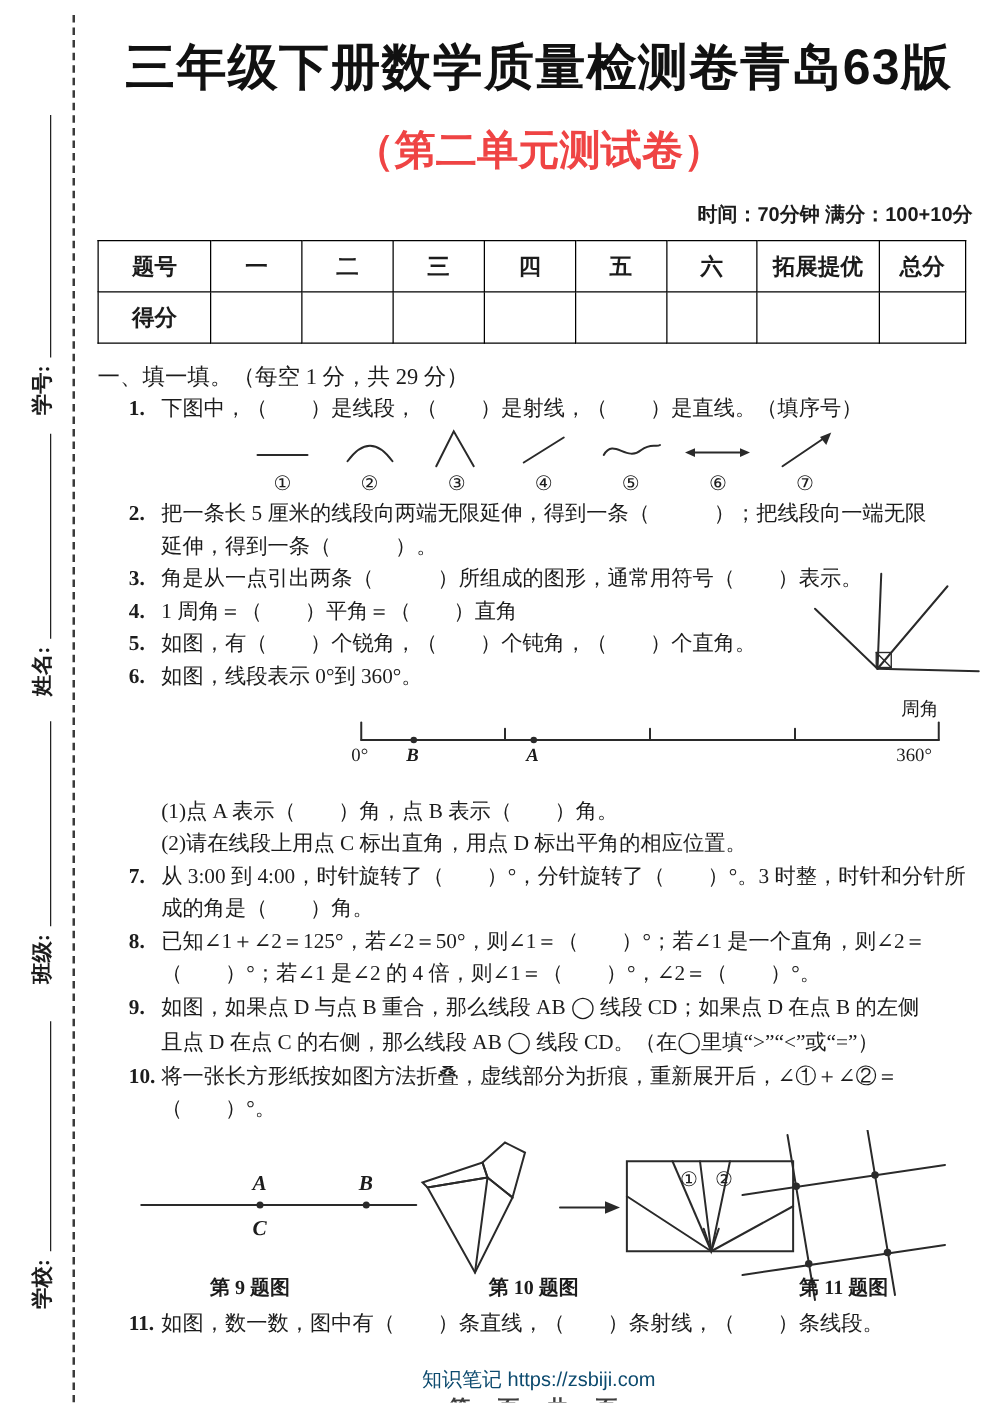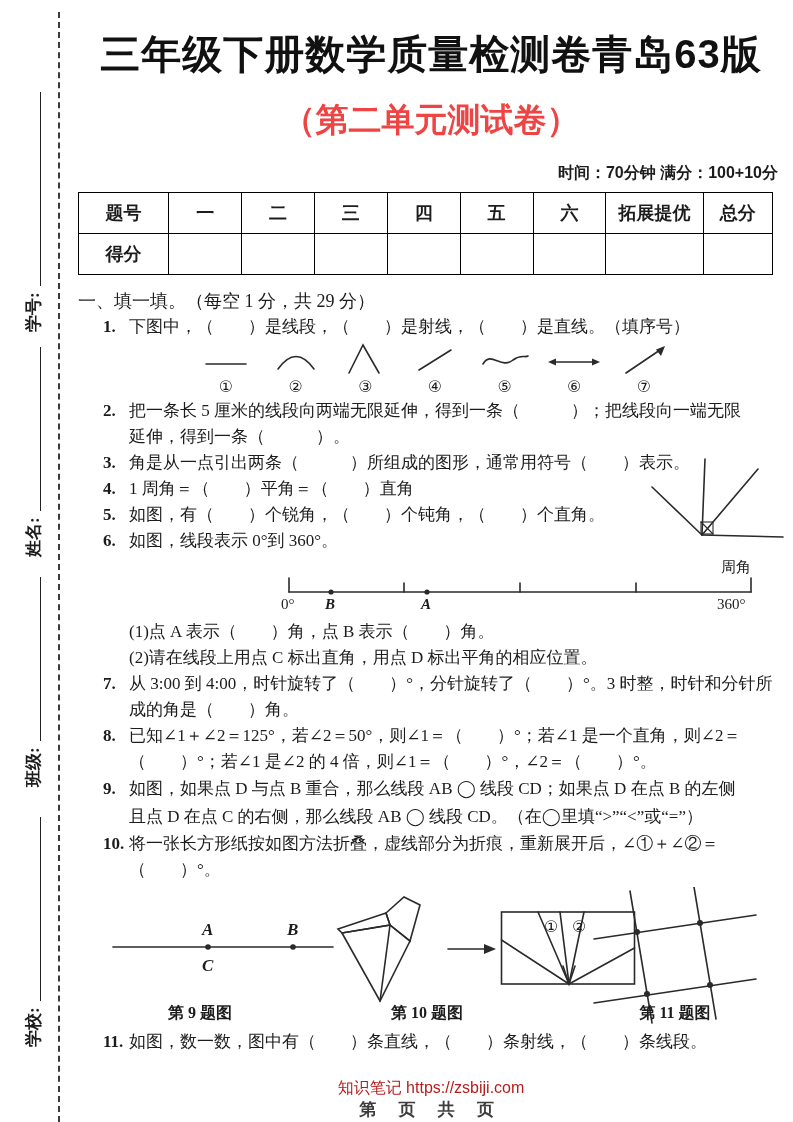--- a/index.html
+++ b/index.html
@@ -49,32 +49,32 @@
   .circ-num { font-size:16px; line-height:18px;
               font-family:"DejaVu Sans","Liberation Sans",sans-serif; }
 
   .stroke { stroke:#2a2a2a; stroke-width:1.6; fill:none; stroke-linecap:round; }
   .fillk  { fill:#2a2a2a; }
   .svgtext { font-family:"Liberation Serif","DejaVu Serif",serif; font-size:15px; fill:#1c1c1c; }
   .svgit   { font-style:italic; font-weight:bold; }
 
   .angle-fig { position:absolute; left:572px; top:437px; }
 
-  .numline-wrap { margin:4px 0 2px 197px; }
+  .numline-wrap { margin:4px 0 19px 197px; }
 
   .bottom-figs { position:relative; height:142px; margin-top:4px; }
   .bf9  { position:absolute; left:30px;  top:18px; }
   .bf10 { position:absolute; left:252px; top:6px; display:flex; align-items:center; }
   .bf11 { position:absolute; left:512px; top:0; }
   .fig-cap { position:absolute; top:116px; width:140px; text-align:center;
              font-size:16px; font-weight:bold; }
   .cap9  { left:52px; }  .cap10 { left:279px; }  .cap11 { left:527px; }
 
   .footer { margin-top:22px; text-align:center; }
-  .footer-site { font-size:16px; line-height:22px; color:#b91c1c;
+  .footer-site { font-size:16px; line-height:22px; color:#0c4a6e;
                  font-family:"Liberation Sans","DejaVu Sans",sans-serif; }
   .footer-page { font-size:17px; line-height:22px; color:#3c3c3c;
                  letter-spacing:9px; font-weight:bold; }
 </style>
 </head>
 <body>
 
 <div class="seal-dash"></div>
 
 <div class="side-item" style="width:240px; top:200px; left:-87px">

